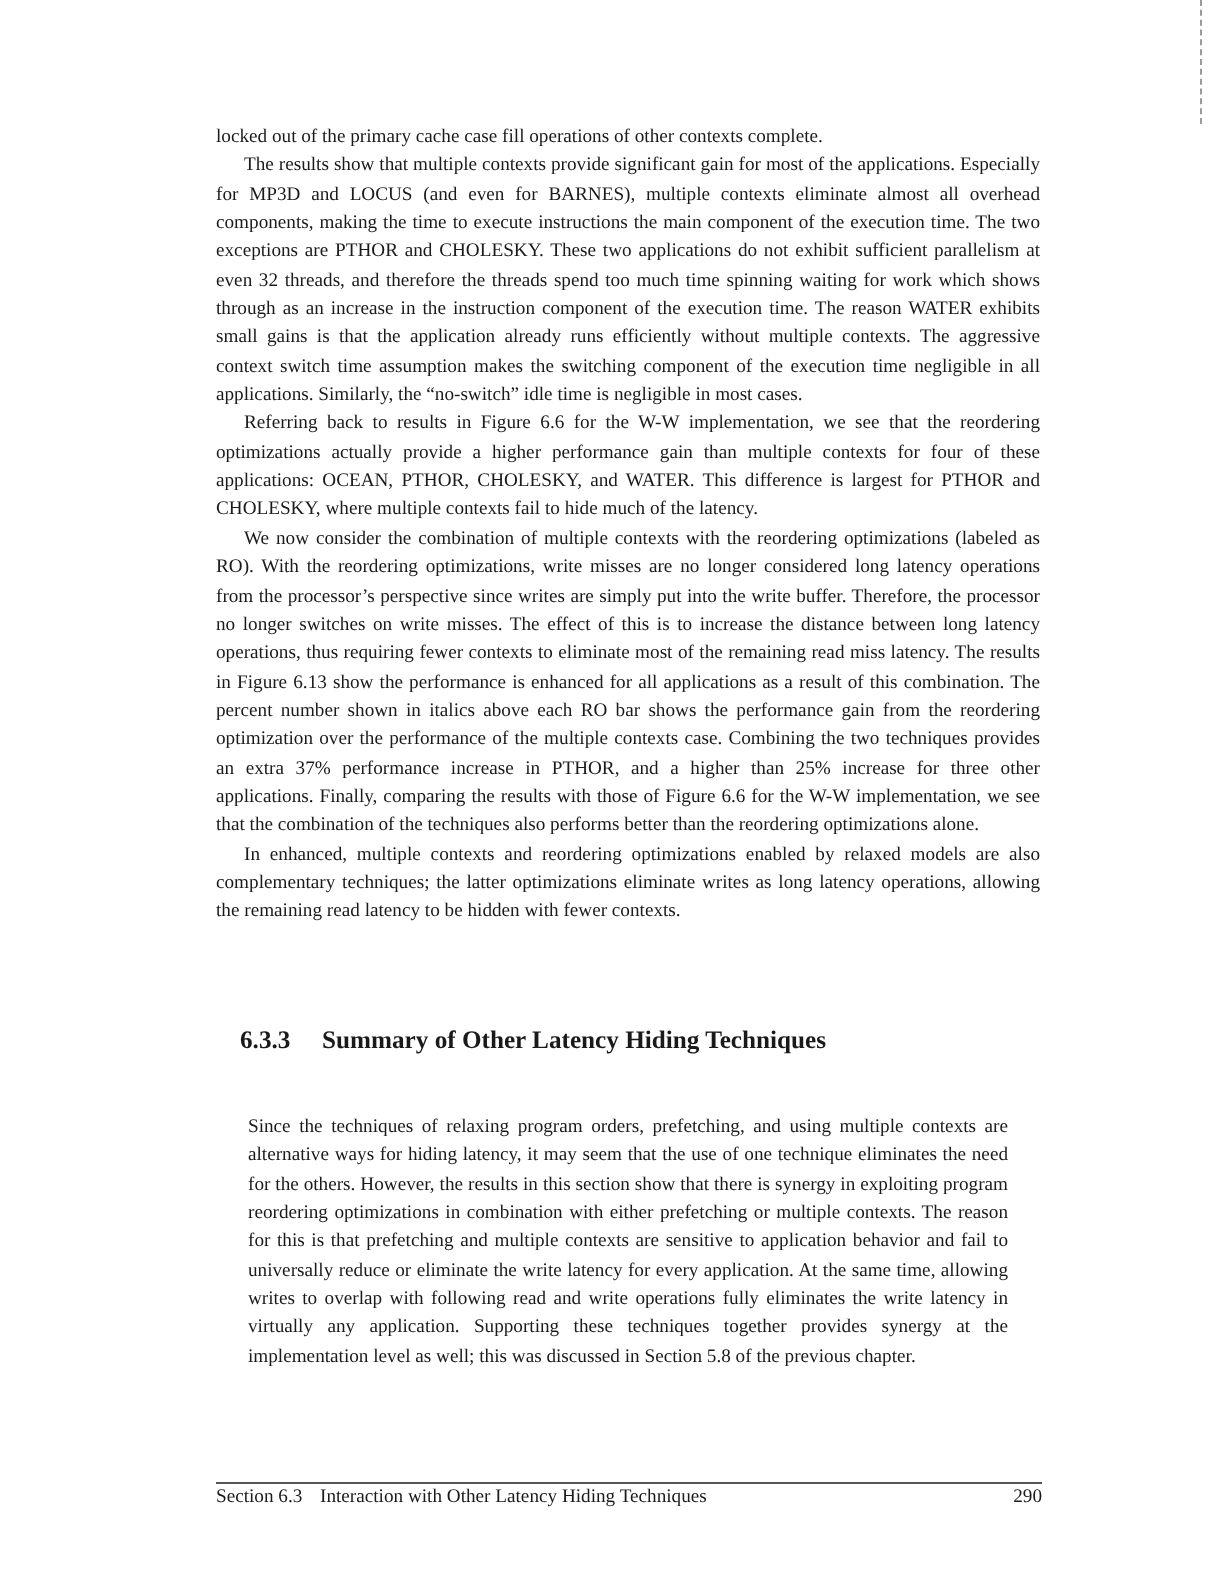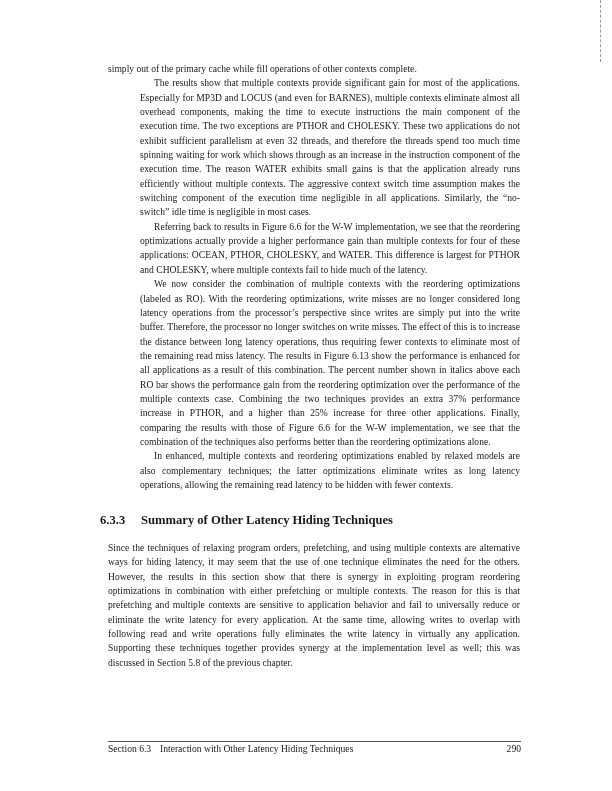--- a/index.html
+++ b/index.html
@@ -10,49 +10,49 @@
     }
     .scan-edge {
       position: absolute; left: 600px; top: 0; width: 1px; height: 62px;
       border-left: 1px dashed #9a9a9a;
     }
     .body-text {
       position: absolute; left: 108px; top: 62px; width: 412px;
       font-size: 9.6px; line-height: 14.35px; text-align: justify;
     }
     .body-text p { margin: 0; }
-    .body-text p.indent { text-indent: 14px; margin-left: 32px; }
+    .body-text p.indent { text-indent: 14px; }
     .section-heading {
-      position: absolute; left: 100px; top: 512px; width: 412px;
+      position: absolute; left: 120px; top: 512px; width: 412px;
       font-size: 12.6px; font-weight: bold; margin: 0; line-height: 16px;
     }
     .section-heading .num { display: inline-block; width: 41px; }
     .section-body {
       position: absolute; left: 108px; top: 541px; width: 412px;
       font-size: 9.6px; line-height: 14.35px; text-align: justify;
     }
-    .section-body p { margin: 0; }
+    .section-body p { margin: 16px; }
     .footer-rule {
       position: absolute; left: 108px; top: 741px; width: 413px; height: 0;
       border-top: 1px solid #555;
     }
     .footer {
       position: absolute; left: 108px; top: 743px; width: 413px;
       font-size: 9.6px; line-height: 12px;
       display: flex; justify-content: space-between;
     }
     .footer .sec-num { display: inline-block; width: 52px; }
   </style>
 </head>
 <body>
 
 <div class="scan-edge"></div>
 
 <div class="body-text">
-  <p>simply out of the primary cache while fill operations of other contexts complete.</p>
+  <p>locked out of the primary cache case fill operations of other contexts complete.</p>
   <p class="indent">The results show that multiple contexts provide significant gain for most of the applications. Especially for MP3D and LOCUS (and even for BARNES), multiple contexts eliminate almost all overhead components, making the time to execute instructions the main component of the execution time. The two exceptions are PTHOR and CHOLESKY. These two applications do not exhibit sufficient parallelism at even 32 threads, and therefore the threads spend too much time spinning waiting for work which shows through as an increase in the instruction component of the execution time. The reason WATER exhibits small gains is that the application already runs efficiently without multiple contexts. The aggressive context switch time assumption makes the switching component of the execution time negligible in all applications. Similarly, the “no-switch” idle time is negligible in most cases.</p>
   <p class="indent">Referring back to results in Figure 6.6 for the W-W implementation, we see that the reordering optimizations actually provide a higher performance gain than multiple contexts for four of these applications: OCEAN, PTHOR, CHOLESKY, and WATER. This difference is largest for PTHOR and CHOLESKY, where multiple contexts fail to hide much of the latency.</p>
   <p class="indent">We now consider the combination of multiple contexts with the reordering optimizations (labeled as RO). With the reordering optimizations, write misses are no longer considered long latency operations from the processor’s perspective since writes are simply put into the write buffer. Therefore, the processor no longer switches on write misses. The effect of this is to increase the distance between long latency operations, thus requiring fewer contexts to eliminate most of the remaining read miss latency. The results in Figure 6.13 show the performance is enhanced for all applications as a result of this combination. The percent number shown in italics above each RO bar shows the performance gain from the reordering optimization over the performance of the multiple contexts case. Combining the two techniques provides an extra 37% performance increase in PTHOR, and a higher than 25% increase for three other applications. Finally, comparing the results with those of Figure 6.6 for the W-W implementation, we see that the combination of the techniques also performs better than the reordering optimizations alone.</p>
   <p class="indent">In enhanced, multiple contexts and reordering optimizations enabled by relaxed models are also complementary techniques; the latter optimizations eliminate writes as long latency operations, allowing the remaining read latency to be hidden with fewer contexts.</p>
 </div>
 
 <h3 class="section-heading">
   <span class="num">6.3.3</span><span>Summary of Other Latency Hiding Techniques</span>
 </h3>
 

